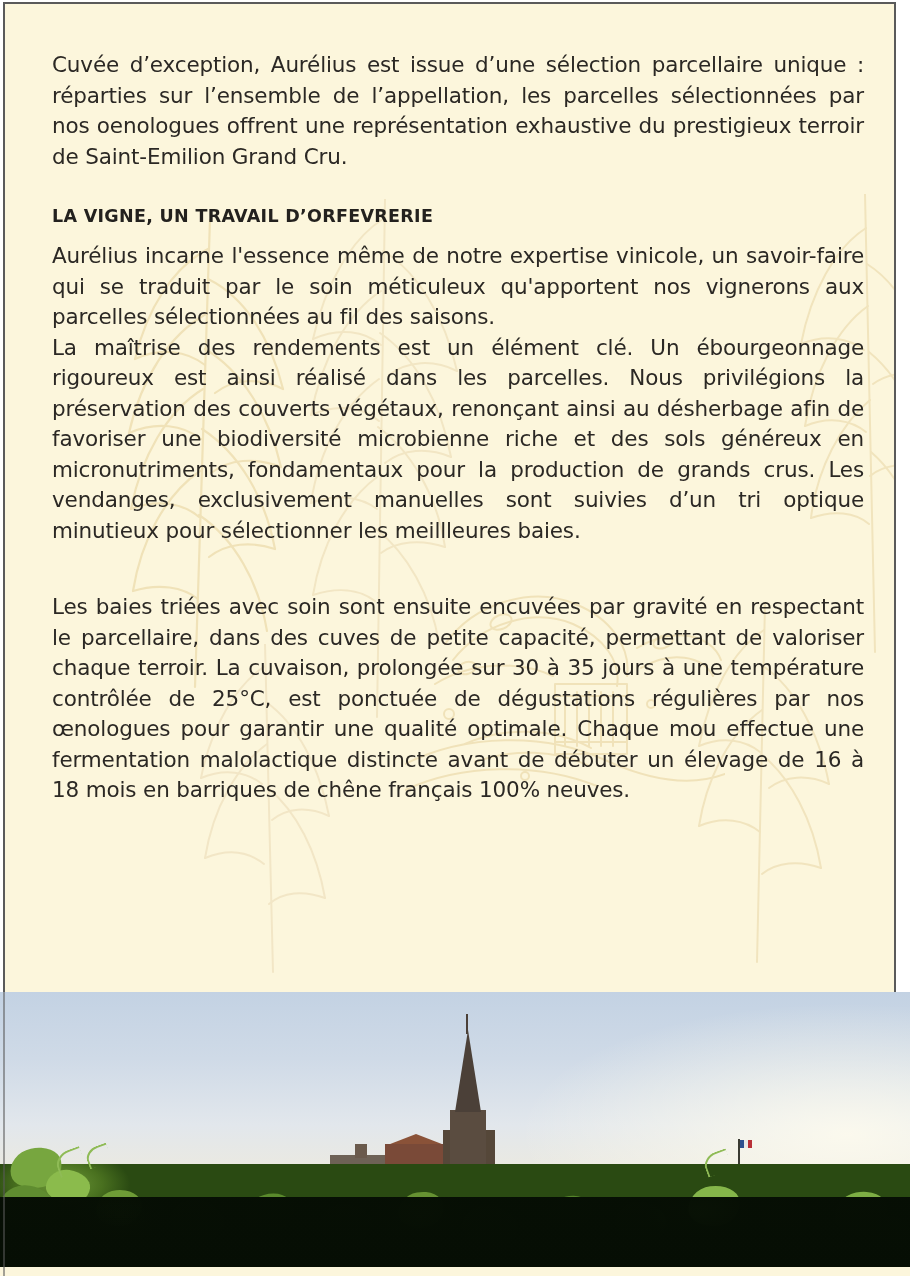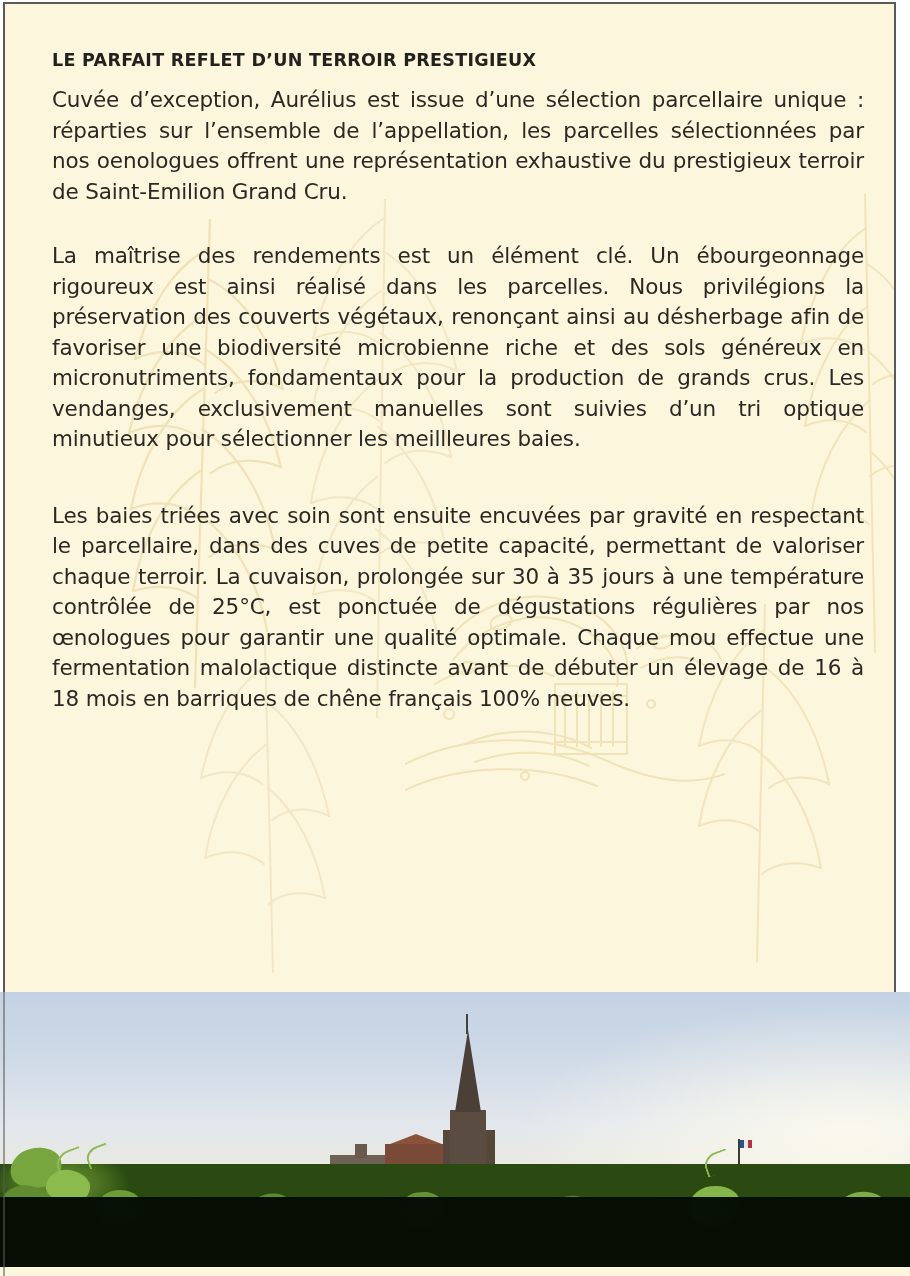--- a/index.html
+++ b/index.html
@@ -382,27 +382,28 @@
           <path d="M174 172 C152 162 132 164 117 176"></path>
           <path d="M50 214 C74 204 94 208 109 220"></path>
           <path d="M170 254 C148 246 128 248 114 260"></path>
         </g>
       </svg>
     </div>
 
     <div class="content">
 
       <div class="block">
-        <h2 class="section-heading">LE PARFAIT REFLET D’UN TERROIR PRESTIGIEUX</h2>
         <p class="body-text no-justify-last">Cuvée d’exception, Aurélius est issue d’une sélection parcellaire unique : réparties sur l’ensemble de l’appellation, les parcelles sélectionnées par nos oenologues offrent une représentation exhaustive du prestigieux terroir de Saint-Emilion Grand Cru.</p>
       </div>
 
       <div class="gap-a"></div>
 
       <div class="block">
+        <h2 class="section-heading">LA VIGNE, UN TRAVAIL D’ORFEVRERIE</h2>
+        <p class="body-text no-justify-last">Aurélius incarne l'essence même de notre expertise vinicole, un savoir-faire qui se traduit par le soin méticuleux qu'apportent nos vignerons aux parcelles sélectionnées au fil des saisons.</p>
         <p class="body-text no-justify-last">La maîtrise des rendements est un élément clé. Un ébourgeonnage rigoureux est ainsi réalisé dans les parcelles. Nous privilégions la préservation des couverts végétaux, renonçant ainsi au désherbage afin de favoriser une biodiversité microbienne riche et des sols généreux en micronutriments, fondamentaux pour la production de grands crus. Les vendanges, exclusivement manuelles sont suivies d’un tri optique minutieux pour sélectionner les meillleures baies.</p>
       </div>
 
       <div class="gap-c"></div>
 
       <div class="block">
         <p class="body-text no-justify-last">Les baies triées avec soin sont ensuite encuvées par gravité en respectant le parcellaire, dans des cuves de petite capacité, permettant de valoriser chaque terroir. La cuvaison, prolongée sur 30 à 35 jours à une température contrôlée de 25°C, est ponctuée de dégustations régulières par nos œnologues pour garantir une qualité optimale. Chaque mou effectue une fermentation malolactique distincte avant de débuter un élevage de 16 à 18 mois en barriques de chêne français 100% neuves.</p>
       </div>
 
     </div>

